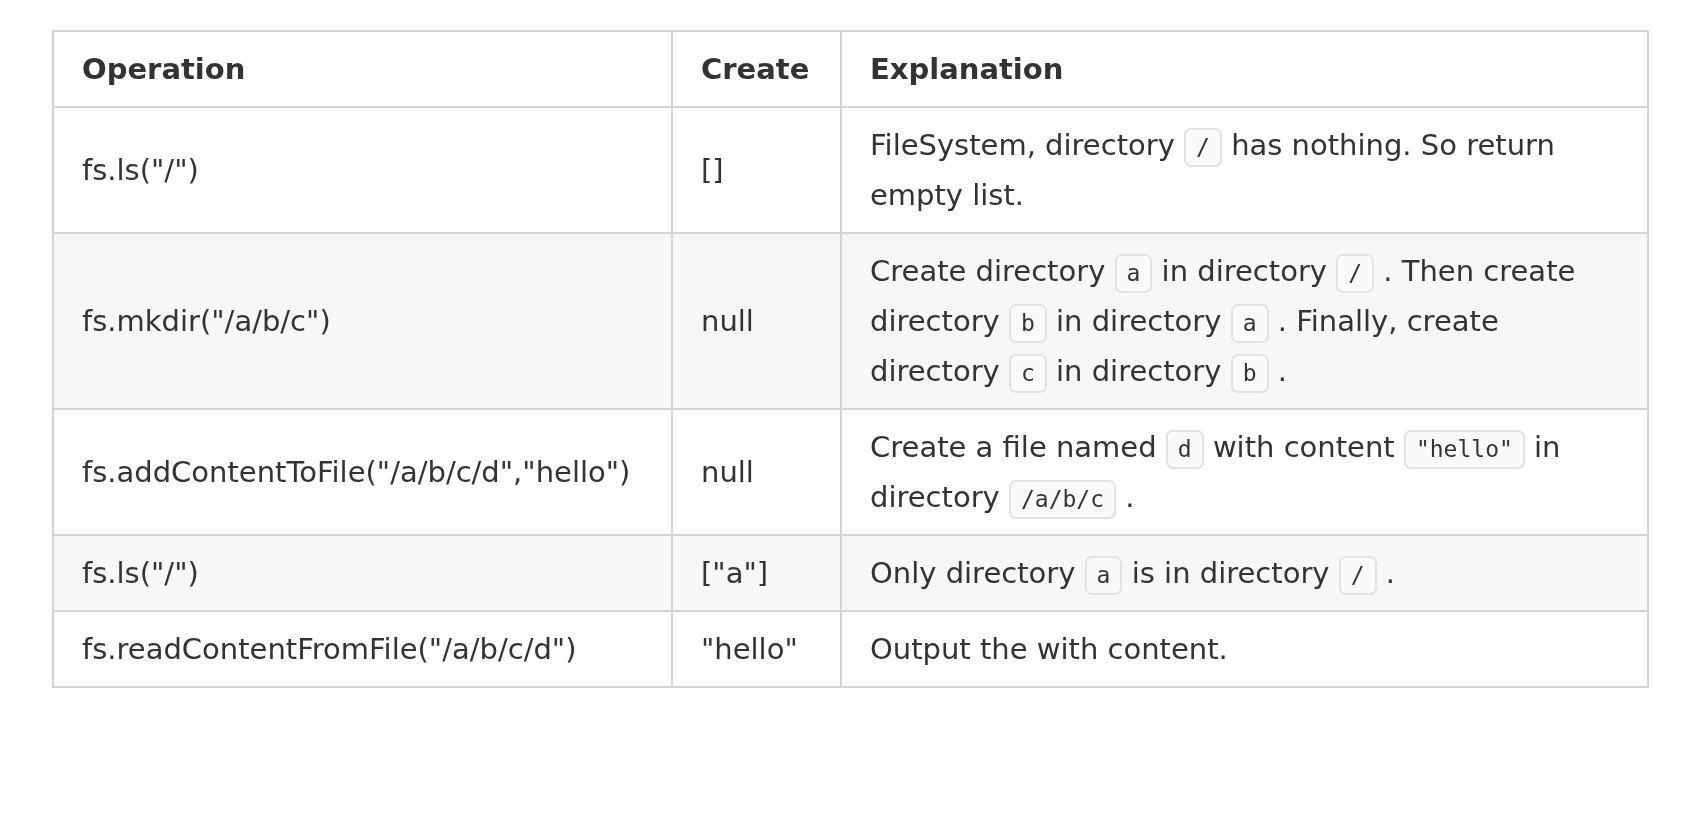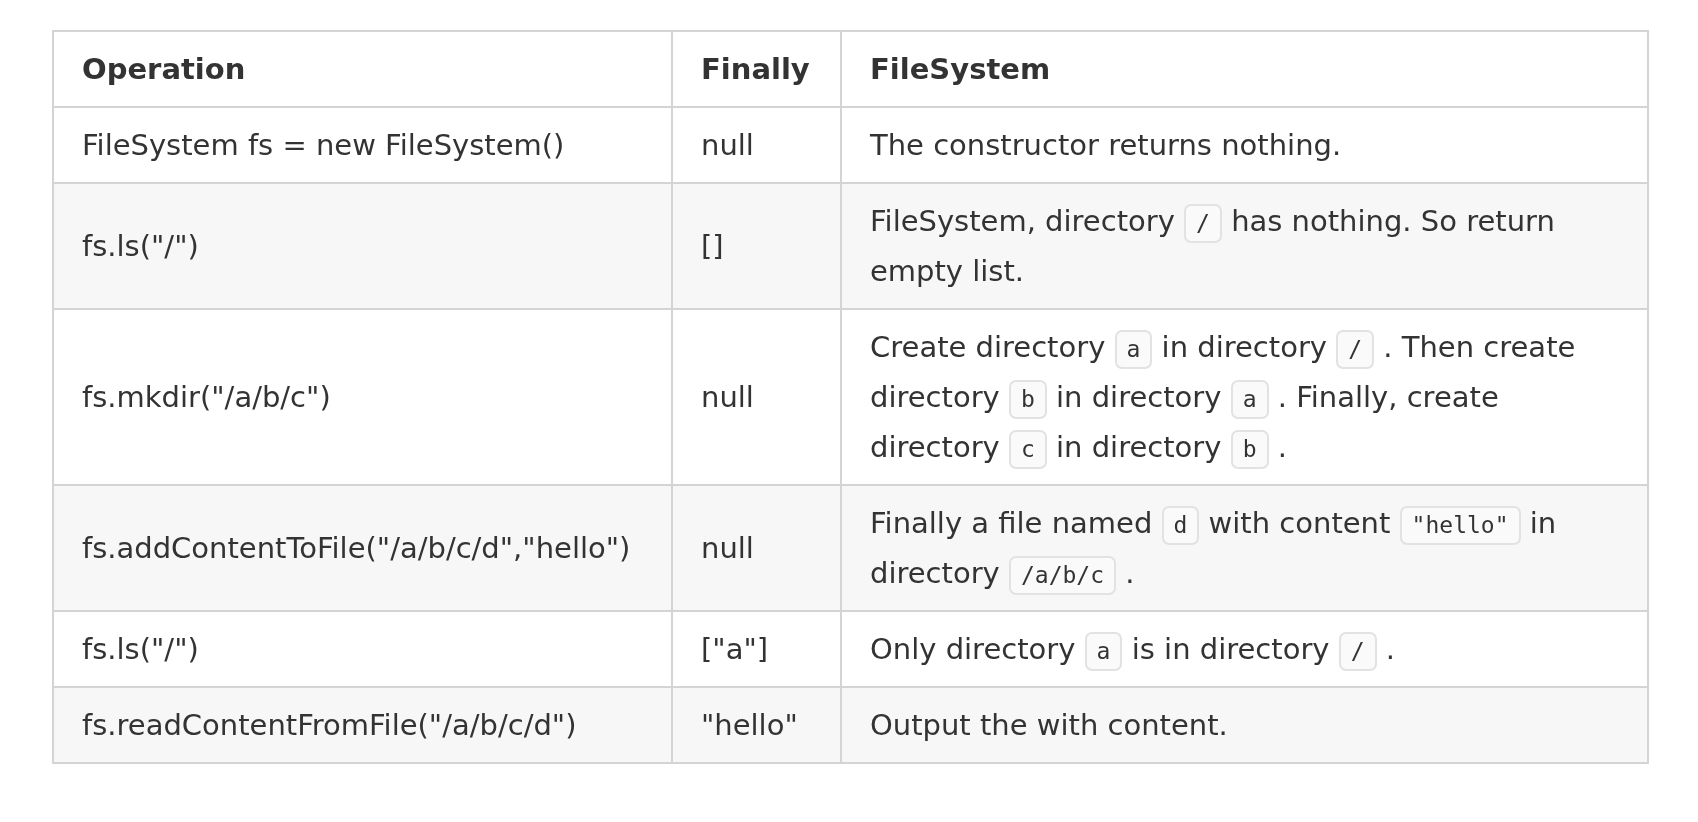--- a/index.html
+++ b/index.html
@@ -68,44 +68,39 @@
 <div class="page">
   <table class="ops-table">
     <colgroup>
       <col style="width:619px">
       <col style="width:169px">
       <col style="width:807px">
     </colgroup>
     <thead>
       <tr>
         <th>Operation</th>
-        <th>Finally</th>
-        <th>FileSystem</th>
+        <th>Create</th>
+        <th>Explanation</th>
       </tr>
     </thead>
     <tbody>
-        <tr>
-          <td>FileSystem fs = new FileSystem()</td>
-          <td>null</td>
-          <td><span>The constructor returns nothing.</span></td>
-        </tr>
         <tr>
           <td>fs.ls("/")</td>
           <td>[]</td>
           <td><span>FileSystem, directory </span><code class="inline-code">/</code><span> has nothing. So return empty list.</span></td>
         </tr>
         <tr>
           <td>fs.mkdir("/a/b/c")</td>
           <td>null</td>
           <td><span>Create directory </span><code class="inline-code">a</code><span> in directory </span><code class="inline-code">/</code><span> . Then create directory </span><code class="inline-code">b</code><span> in directory </span><code class="inline-code">a</code><span> . Finally, create directory </span><code class="inline-code">c</code><span> in directory </span><code class="inline-code">b</code><span> .</span></td>
         </tr>
         <tr>
           <td>fs.addContentToFile("/a/b/c/d","hello")</td>
           <td>null</td>
-          <td><span>Finally a file named </span><code class="inline-code">d</code><span> with content </span><code class="inline-code">"hello"</code><span> in directory </span><code class="inline-code">/a/b/c</code><span> .</span></td>
+          <td><span>Create a file named </span><code class="inline-code">d</code><span> with content </span><code class="inline-code">"hello"</code><span> in directory </span><code class="inline-code">/a/b/c</code><span> .</span></td>
         </tr>
         <tr>
           <td>fs.ls("/")</td>
           <td>["a"]</td>
           <td><span>Only directory </span><code class="inline-code">a</code><span> is in directory </span><code class="inline-code">/</code><span> .</span></td>
         </tr>
         <tr>
           <td>fs.readContentFromFile("/a/b/c/d")</td>
           <td>"hello"</td>
           <td><span>Output the with content.</span></td>

